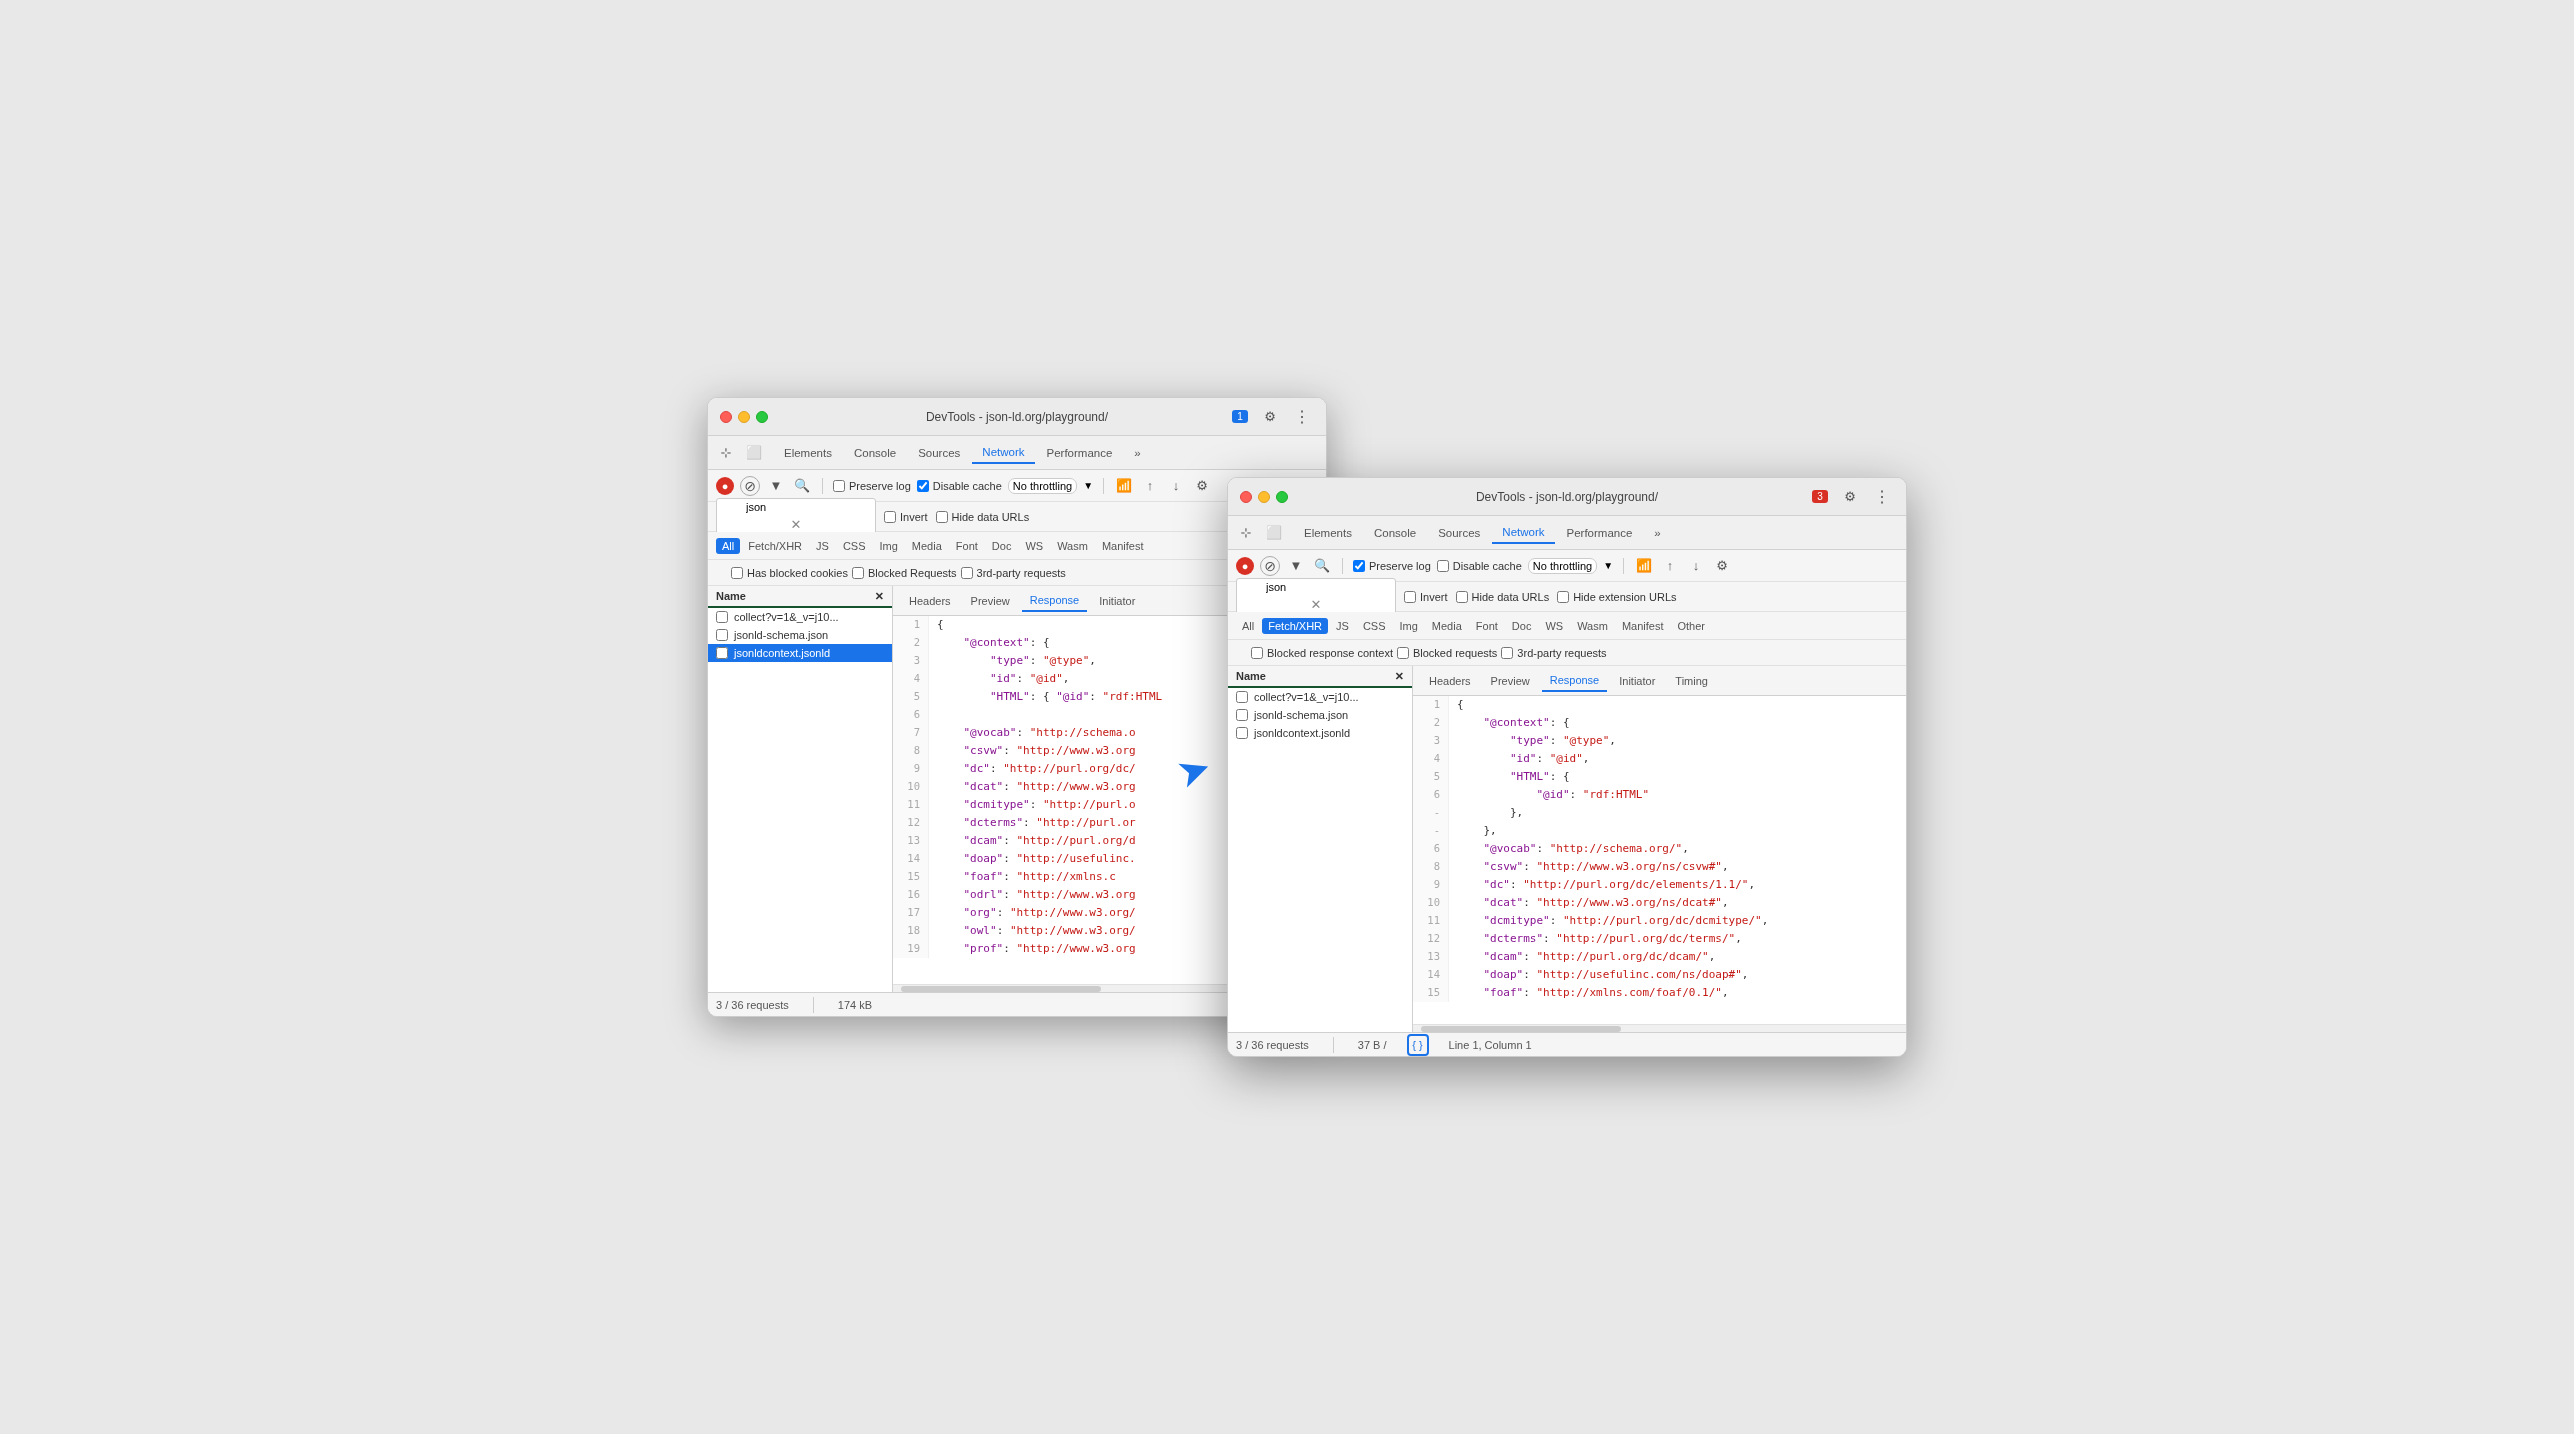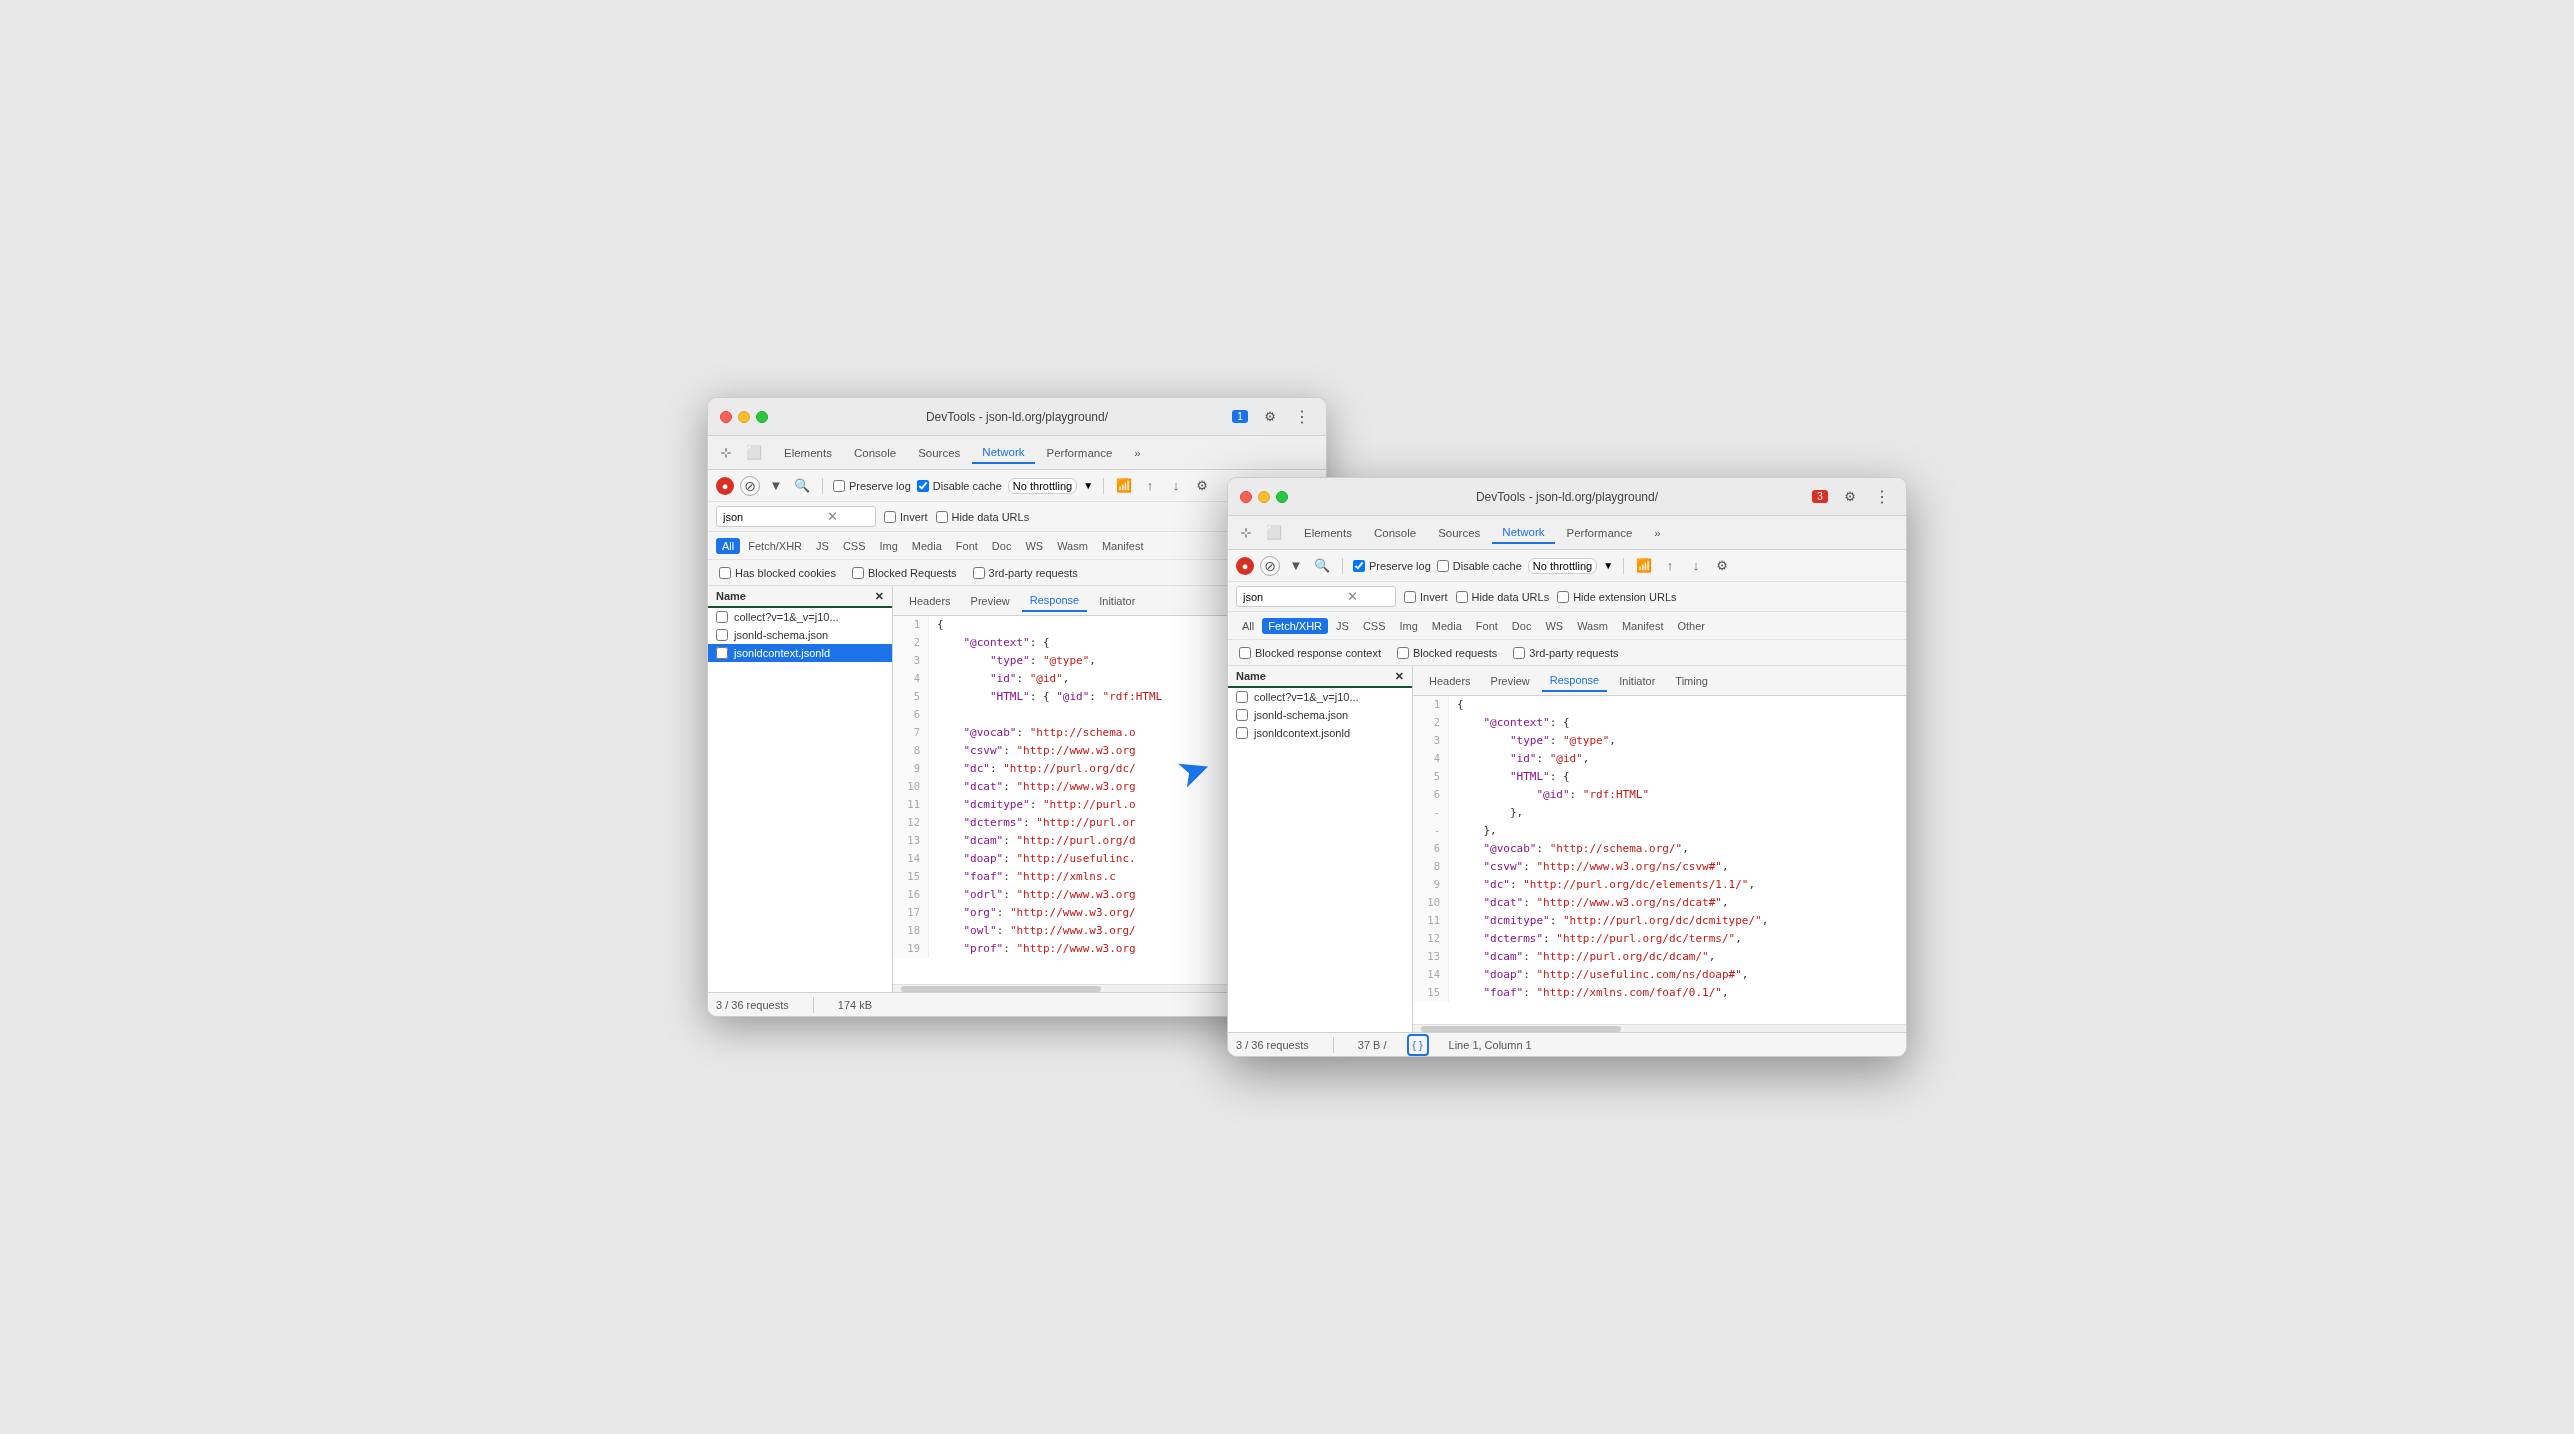--- a/index.html
+++ b/index.html
@@ -173,20 +173,21 @@
 
     .search-box {
       display: flex;
       align-items: center;
       background: white;
       border: 1px solid #ccc;
       border-radius: 3px;
       padding: 2px 6px;
       gap: 4px;
       min-width: 160px;
+      flex-direction: column;
     }
 
     .search-input {
       border: none;
       outline: none;
       font-size: 11px;
       width: 100px;
       background: transparent;
     }
 
@@ -212,22 +213,22 @@
       background: #1a73e8;
       color: white;
       border-radius: 3px;
     }
 
     
     .blocked-row {
       height: 26px;
       display: flex;
       align-items: center;
-      padding: 0 11px;
-      gap: 16px;
+      padding: 0 23px;
+      gap: 4px;
       border-bottom: 1px solid #e0e0e0;
       background: #f5f5f5;
     }
 
     
     .content-area {
       display: flex;
       flex: 1;
       overflow: hidden;
     }

